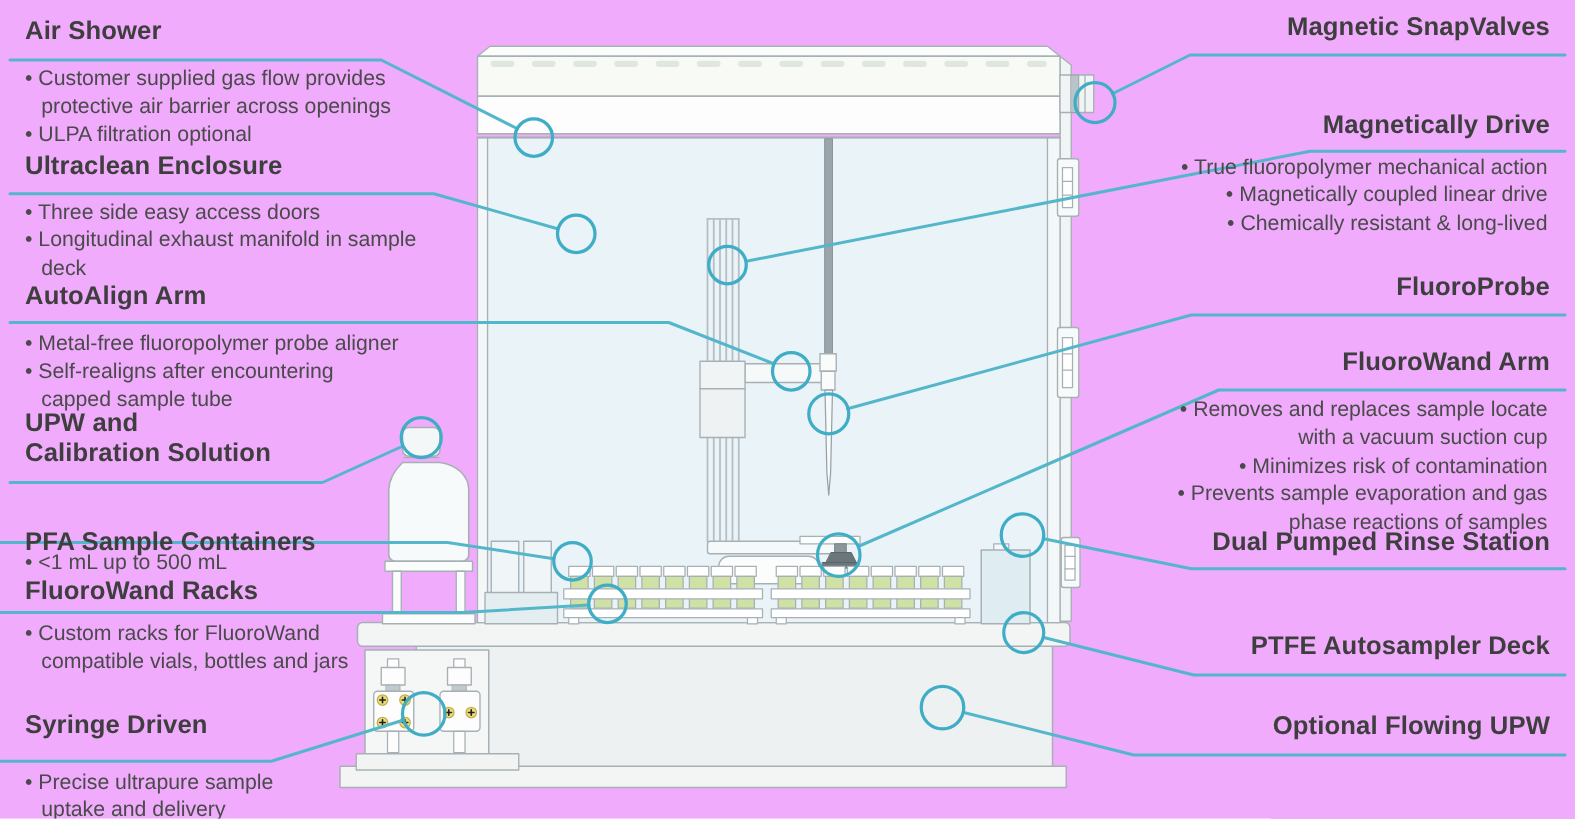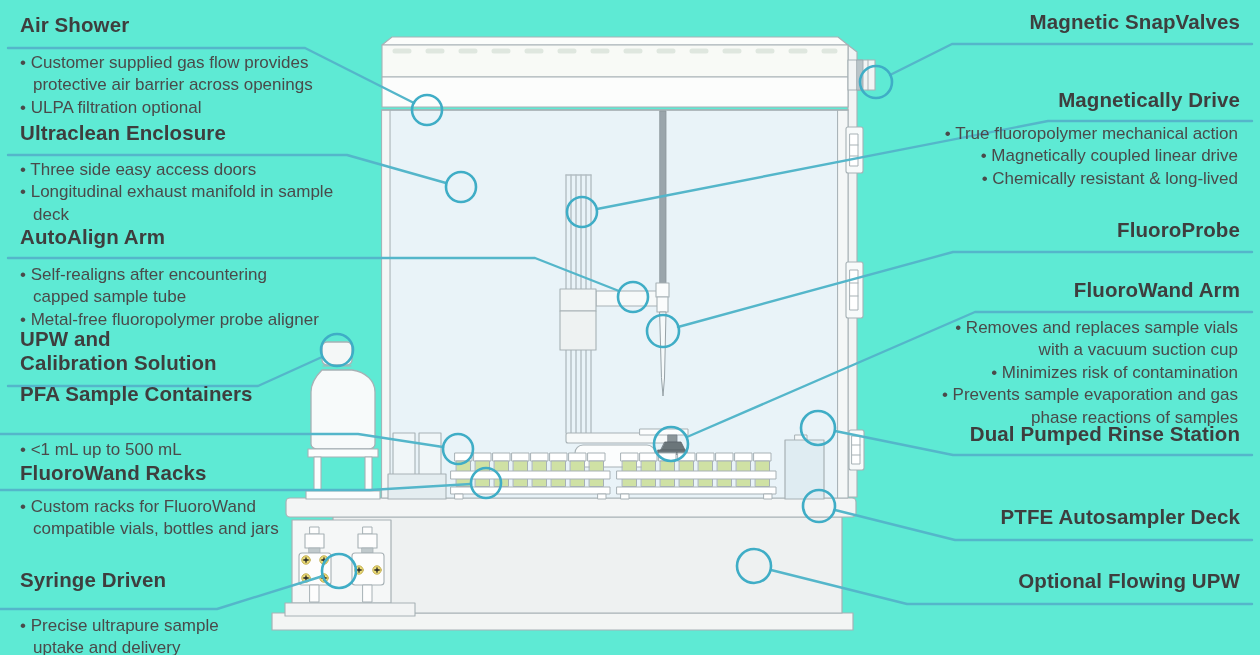--- a/index.html
+++ b/index.html
@@ -1,16 +1,16 @@
 <!DOCTYPE html>
 <html><head>
 <meta charset="utf-8">
 <style>
   html,body{margin:0;padding:0;background:#ffffff;}
-  #stage{position:relative;width:1260px;height:655px;background:#5eead4;overflow:hidden;
+  #stage{position:relative;width:1260px;height:655px;background:#f0abfc;overflow:hidden;
          font-family:"Liberation Sans", sans-serif;}
   #diagram{position:absolute;left:0;top:0;width:1260px;height:655px;}
   .co-title{position:absolute;font-size:20.5px;font-weight:bold;color:#3e3e3e;
             letter-spacing:0.1px;white-space:pre-line;line-height:1.18;}
   .co-bullets{position:absolute;font-size:17px;color:#4a4a4a;line-height:1.32;}
   .bullet{white-space:pre-line;padding-left:13px;text-indent:-13px;}
   .col{left:20px;text-align:left;}
   .cor{right:20px;text-align:right;padding-left:15px;}
   .cor .bullet{padding-left:0;text-indent:0;padding-right:2px;}
 </style>
@@ -231,29 +231,29 @@
     </div>
 
   <div class="co-title col" style="top:121px">Ultraclean Enclosure</div>
   <div class="co-bullets col" style="top:159px;width:330px">
       <div class="bullet">• Three side easy access doors</div>
       <div class="bullet">• Longitudinal exhaust manifold in sample deck</div>
     </div>
 
   <div class="co-title col" style="top:225px">AutoAlign Arm</div>
   <div class="co-bullets col" style="top:264px;width:330px">
+      <div class="bullet">• Metal-free fluoropolymer probe aligner</div>
       <div class="bullet">• Self-realigns after encountering
 capped sample tube</div>
-      <div class="bullet">• Metal-free fluoropolymer probe aligner</div>
     </div>
 
   <div class="co-title col" style="top:327px;width:230px">UPW and
 Calibration Solution</div>
 
-  <div class="co-title col" style="top:382px">PFA Sample Containers</div>
+  <div class="co-title col" style="top:422px">PFA Sample Containers</div>
   <div class="co-bullets col" style="top:439px;width:320px">
       <div class="bullet">• &lt;1 mL up to 500 mL</div>
     </div>
 
   <div class="co-title col" style="top:461px">FluoroWand Racks</div>
   <div class="co-bullets col" style="top:496px;width:330px">
       <div class="bullet">• Custom racks for FluoroWand
 compatible vials, bottles and jars</div>
     </div>
 
@@ -269,21 +269,21 @@
   <div class="co-bullets cor" style="top:123px;width:330px">
       <div class="bullet">• True fluoropolymer mechanical action</div>
       <div class="bullet">• Magnetically coupled linear drive</div>
       <div class="bullet">• Chemically resistant &amp; long-lived</div>
     </div>
 
   <div class="co-title cor" style="top:218px">FluoroProbe</div>
 
   <div class="co-title cor" style="top:278px">FluoroWand Arm</div>
   <div class="co-bullets cor" style="top:317px;width:330px">
-      <div class="bullet">• Removes and replaces sample vials
+      <div class="bullet">• Removes and replaces sample locate
 with a vacuum suction cup</div>
       <div class="bullet">• Minimizes risk of contamination</div>
       <div class="bullet">• Prevents sample evaporation and gas
 phase reactions of samples</div>
     </div>
 
   <div class="co-title cor" style="top:422px">Dual Pumped Rinse Station</div>
 
   <div class="co-title cor" style="top:505px">PTFE Autosampler Deck</div>
 

